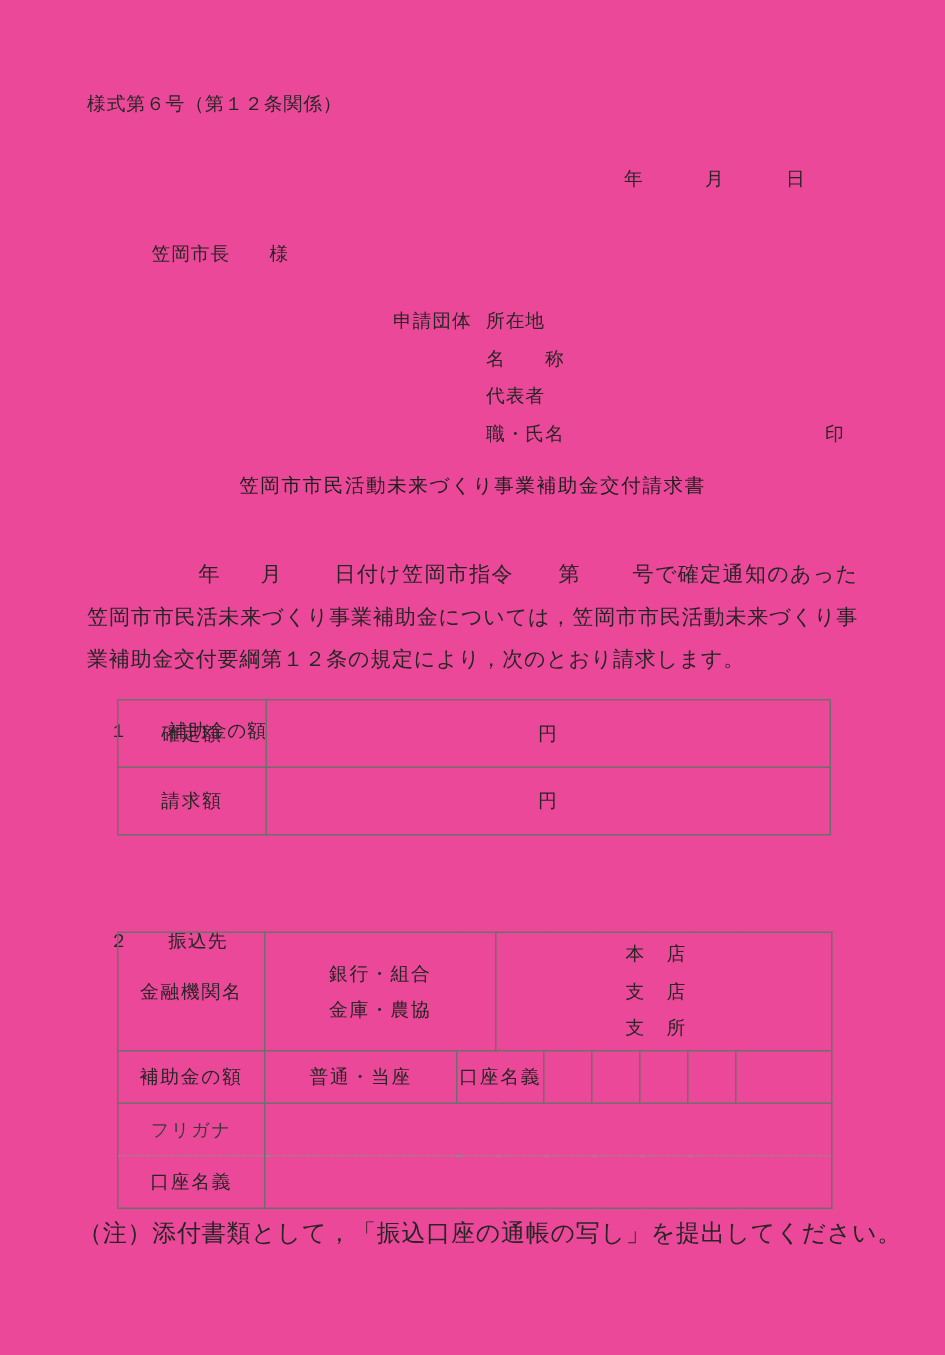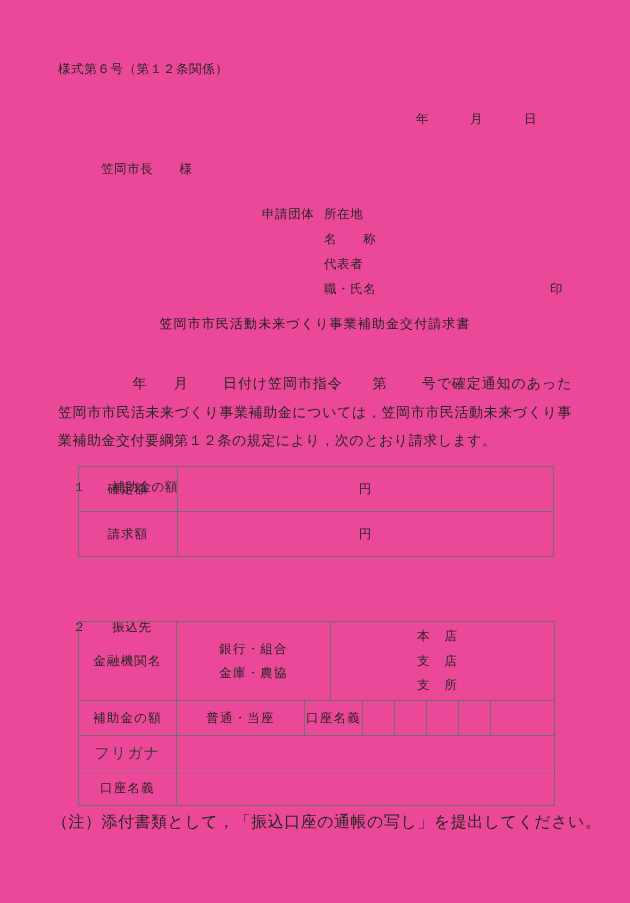--- a/index.html
+++ b/index.html
@@ -148,21 +148,21 @@
   }
 
   .digit { border-left: 1px dotted #8d8d8d !important; }
   .digit-first { border-left: 1px solid #6e6e6e !important; }
 
   .row-furigana td { height: 28px; }
   .row-furigana .dashed-bottom { border-bottom: 1px dotted #8d8d8d !important; }
   .row-meigi td { height: 34px; margin-left: 16px; }
   .row-meigi .dashed-top { border-top: 1px dotted #8d8d8d !important; }
 
-  .furigana-lbl { font-size: 15px; letter-spacing: 2px; color: #3a3a3a; }
+  .furigana-lbl { font-size: 12px; letter-spacing: 2px; color: #3a3a3a; }
 
   
   .note {
     position: absolute;
     left: 52px;
     top: 812px;
     font-size: 16px;
     letter-spacing: 0.5px;
     color: #262626;
     white-space: pre;

